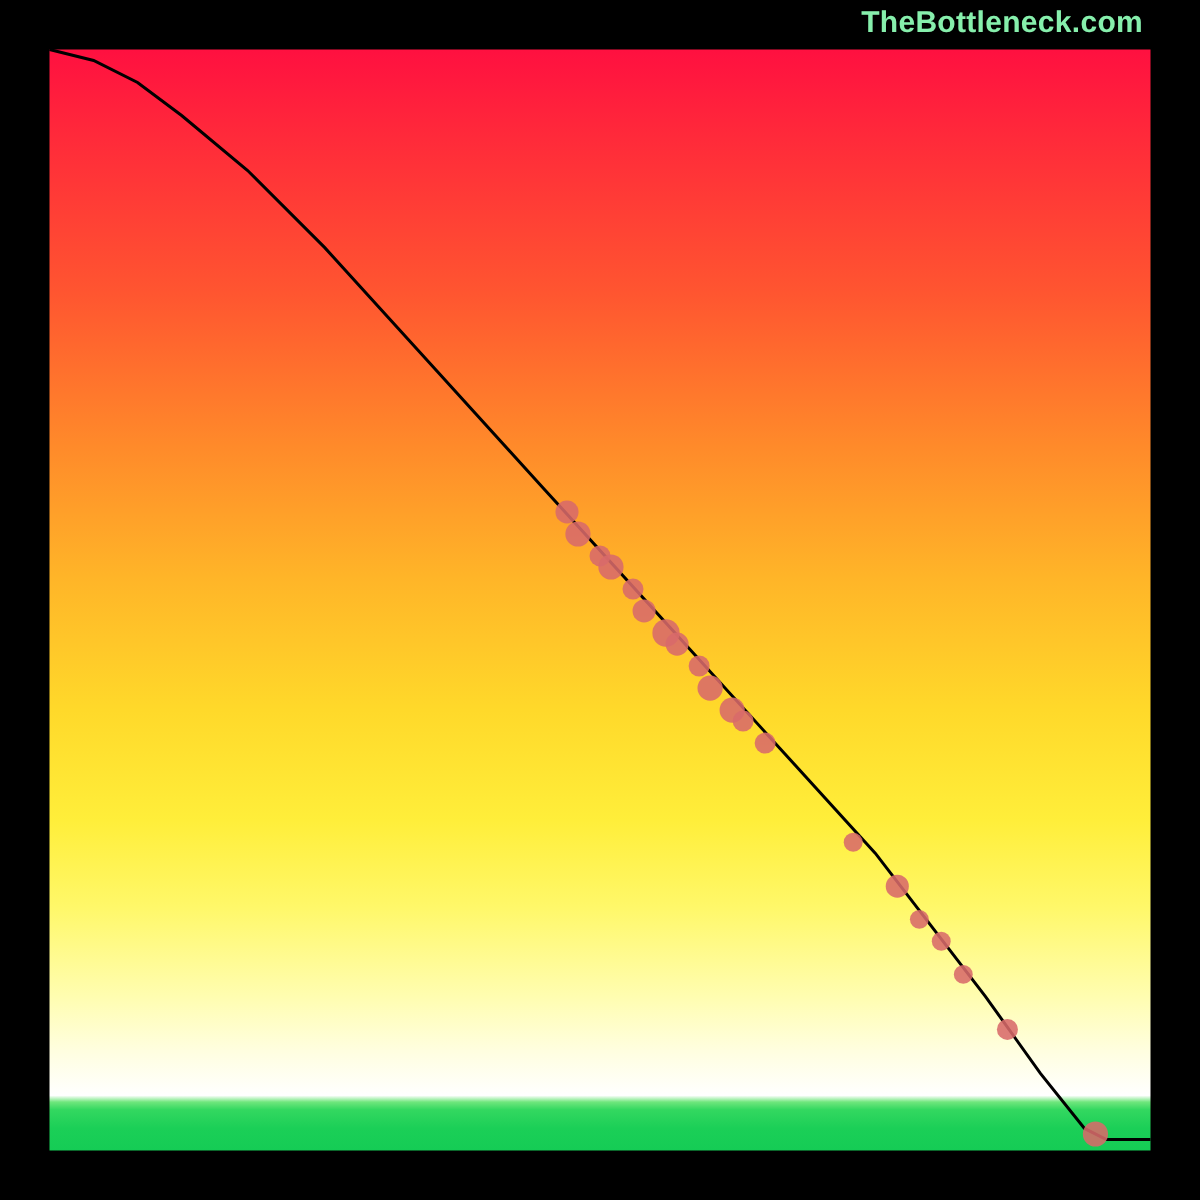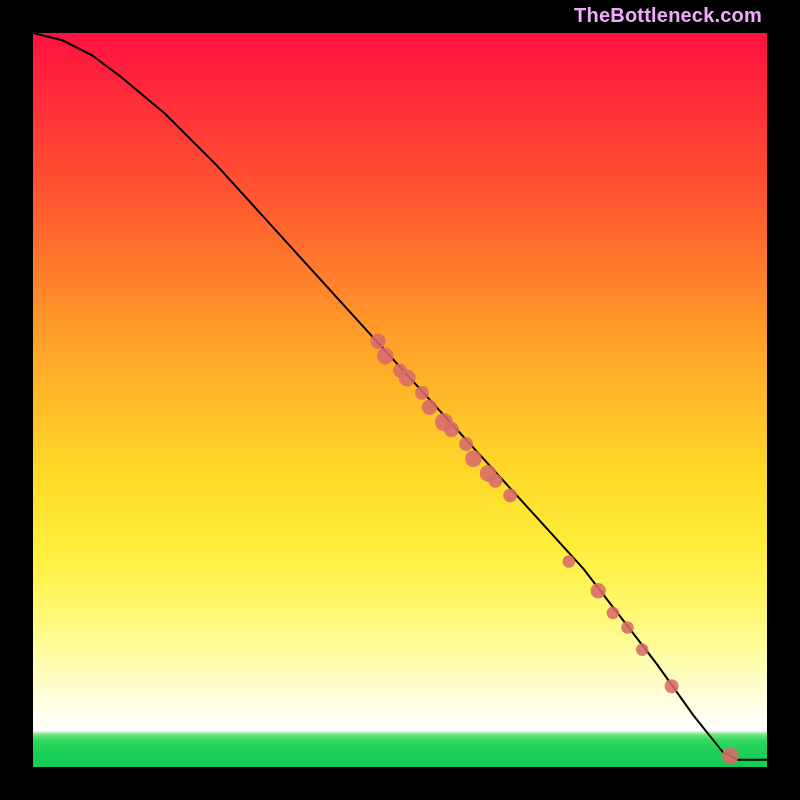--- a/index.html
+++ b/index.html
@@ -40,21 +40,21 @@
       #6FE67C 95.6%,
       #33d860 96.3%,
       #1bcf57 98%,
       #15cc55 100%
     );
   }
   .watermark {
     position: absolute;
     top: 4px;
     right: 38px;
-    color: #f0abfc;
+    color: #86efac;
     font-size: 20px;
     font-weight: 600;
     letter-spacing: 0.2px;
     user-select: none;
   }
   svg.curve {
     position: absolute;
     left: 0;
     top: 0;
     width: 734px;

